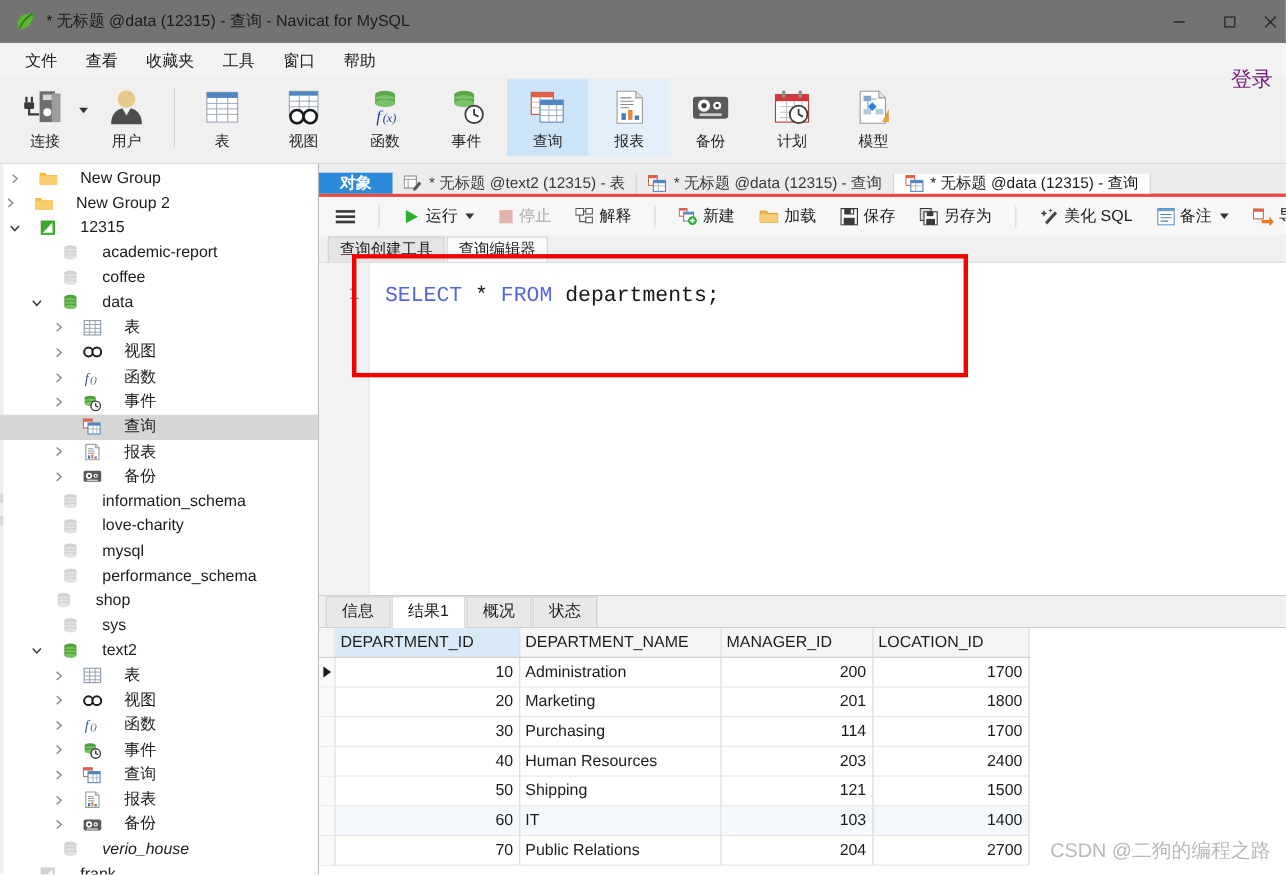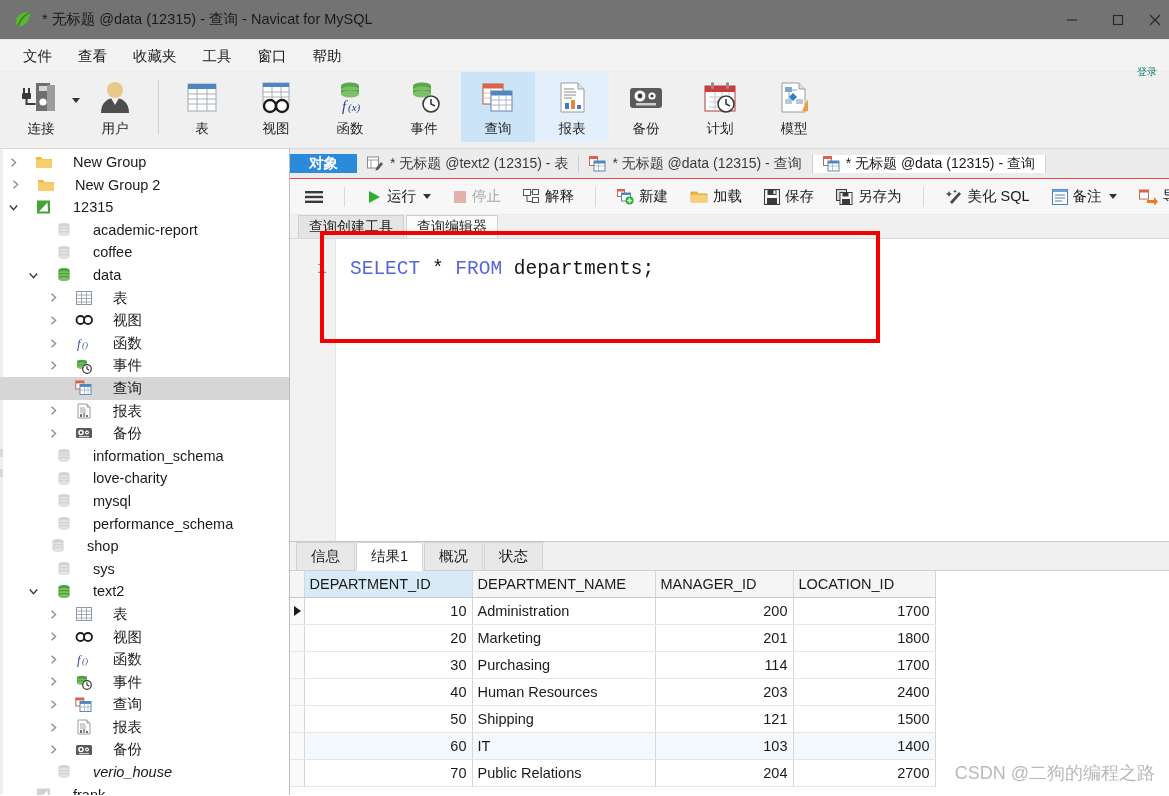--- a/index.html
+++ b/index.html
@@ -36,21 +36,21 @@
   .menubar {
     height: 32px; background: #f3f3f3; display: flex; align-items: center;
     position: relative; border-bottom: 1px solid #ececec;
   }
   .menu-item {
     font-size: 14.5px; color: #1b1b1b; padding: 0 13px; line-height: 32px;
     white-space: nowrap;
   }
   .menu-item:first-child { margin-left: 10px; }
   .login-btn {
-    position: absolute; right: 12px; font-size: 10px; color: #0f766e; margin-top: 32px;
+    position: absolute; right: 12px; font-size: 19px; color: #701a75; margin-top: 32px;
   }
 
   
   .toolbar {
     height: 77px; background: #f0f0f0; display: flex; align-items: flex-start;
     border-bottom: 1px solid #d9d9d9; padding-left: 4px;
   }
   .tb-item {
     width: 74px; height: 70px; display: flex; flex-direction: column;
     align-items: center; justify-content: flex-start; padding-top: 6px;
@@ -88,22 +88,22 @@
   .tw { width: 14px; display:flex; align-items:center; justify-content:center; flex:none; }
   .tw svg { display:block; }
   .ticon { width: 20px; display:flex; align-items:center; justify-content:center; flex:none; margin-right: 5px; }
   .tlbl { line-height: 1; }
 
   
   .right { flex: 1; display: flex; flex-direction: column; min-width: 0; background:#fff; }
 
   
   .tabrow {
-    height: 30px; background: #ececec; display: flex; align-items: center;
-    border-bottom: 1px solid #ef4444; position: relative;
+    height: 30px; background: #ececec; display: flex; align-items: flex-end;
+    border-bottom: 3px solid #ef4444; position: relative;
   }
   .obj-tab {
     background: #2b8ad9; color: #fff; font-size: 14.5px; font-weight: bold;
     display: flex; align-items: center; padding: 0 19px; flex: none;
   }
   .doc-tab {
     display: flex; align-items: center; padding: 0 10px; font-size: 14px;
     color: #3a3a3a; background: #ececec; border-right: 1px solid #cfcfcf;
     gap: 6px; white-space: nowrap; flex: none;
   }
@@ -420,21 +420,21 @@
               </svg>
             </span>
             <span class="ticon">
               <svg width="18" height="16" viewBox="0 0 18 16">
                 <path d="M1 3h5l1.5 2H17v9H1Z" fill="#f3b93c"></path>
                 <path d="M1 5.5h16V14H1Z" fill="#f8cd6e"></path>
               </svg>
             </span>
             <span class="tlbl">New Group</span>
           </div>
-          <div class="tr" style="padding-left: 8px; align-items: center;">
+          <div class="tr" style="padding-left: 2px; align-items: center;">
             <span class="tw">
               <svg width="11" height="11" viewBox="0 0 11 11">
                 <path d="M3.5 1.8 L7.6 5.5 L3.5 9.2" fill="none" stroke="#8a8a8a" stroke-width="1.3"></path>
               </svg>
             </span>
             <span class="ticon">
               <svg width="18" height="16" viewBox="0 0 18 16">
                 <path d="M1 3h5l1.5 2H17v9H1Z" fill="#f3b93c"></path>
                 <path d="M1 5.5h16V14H1Z" fill="#f8cd6e"></path>
               </svg>

